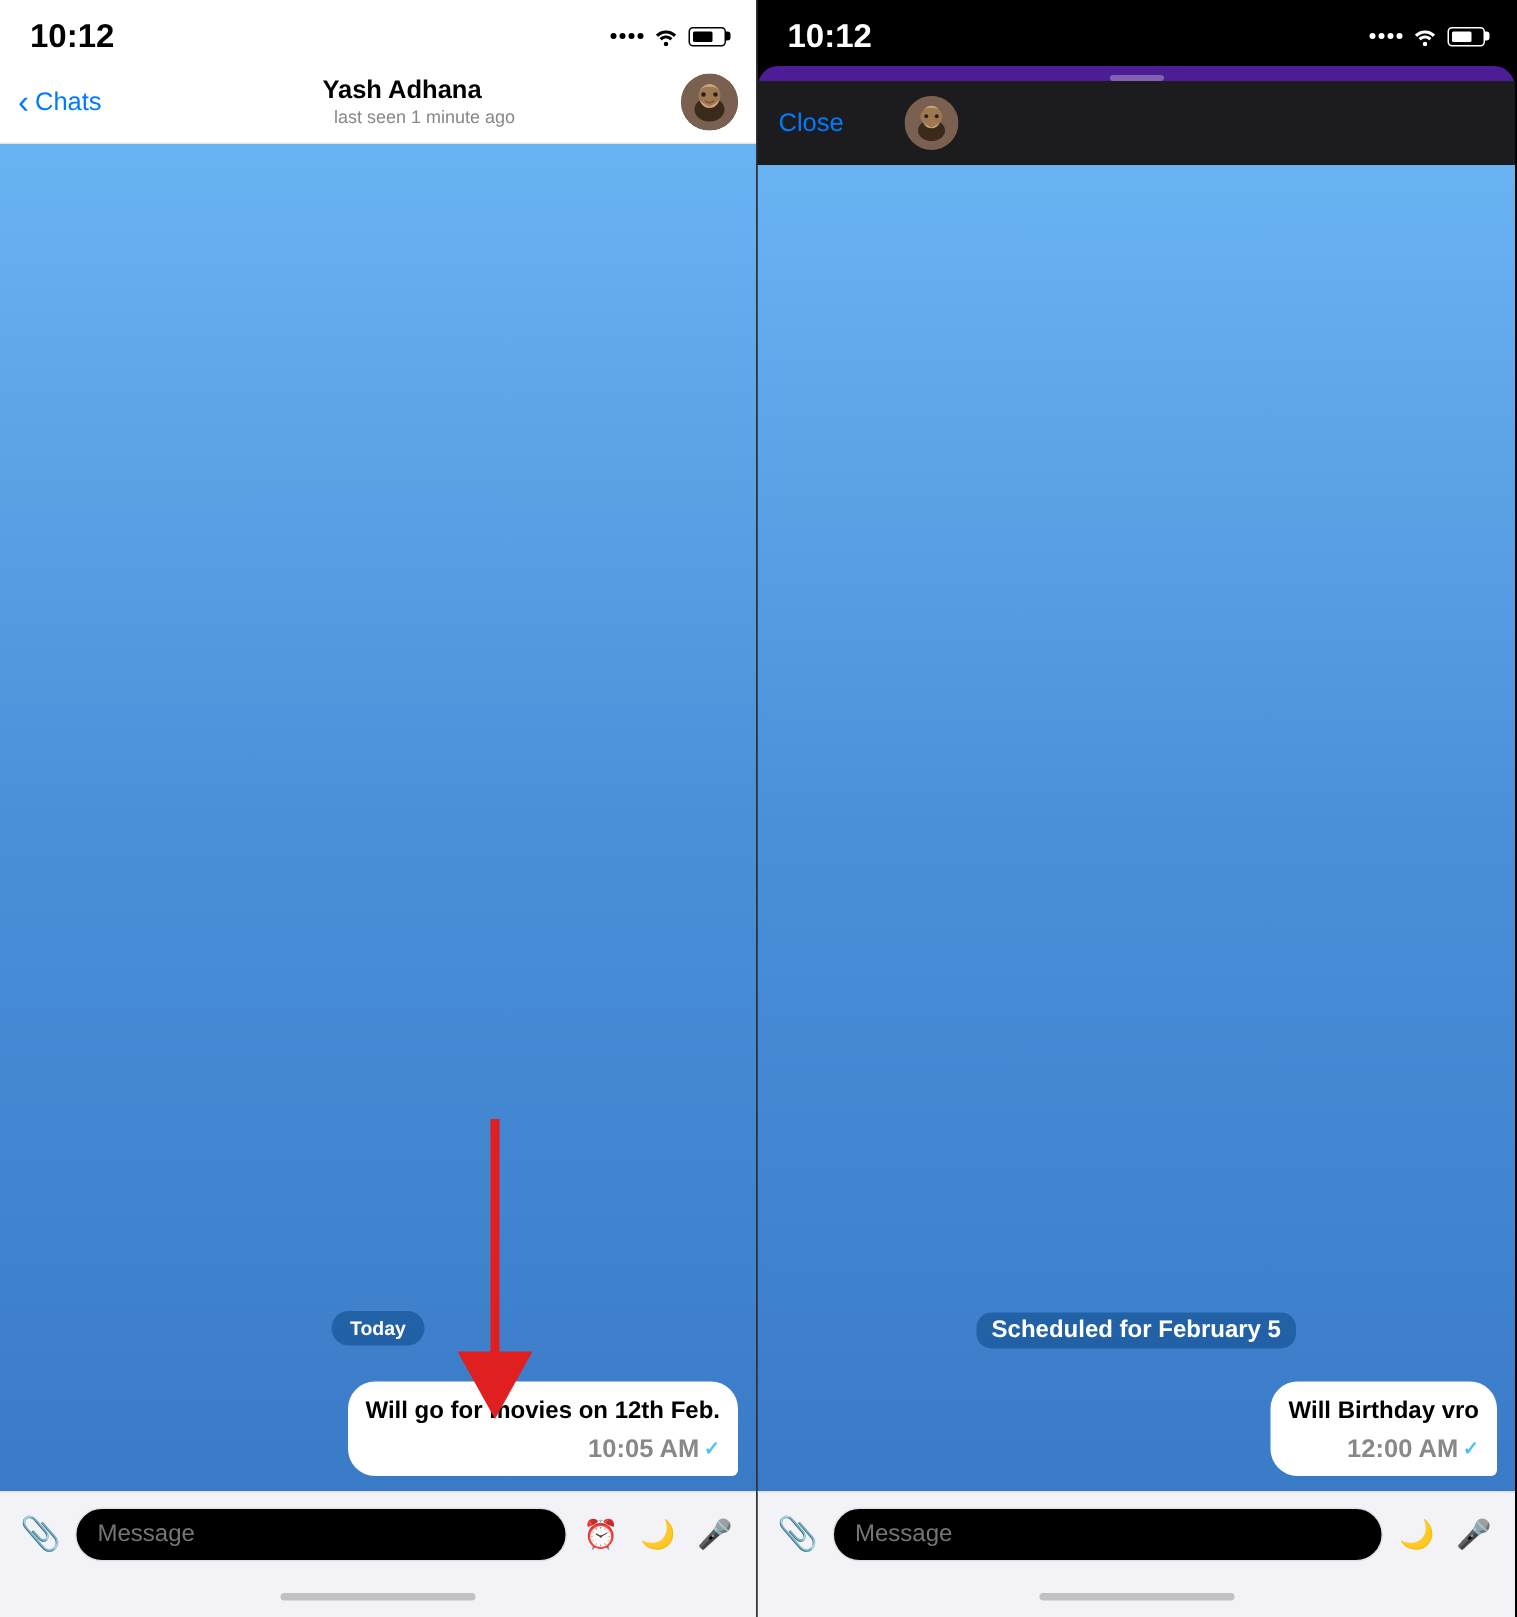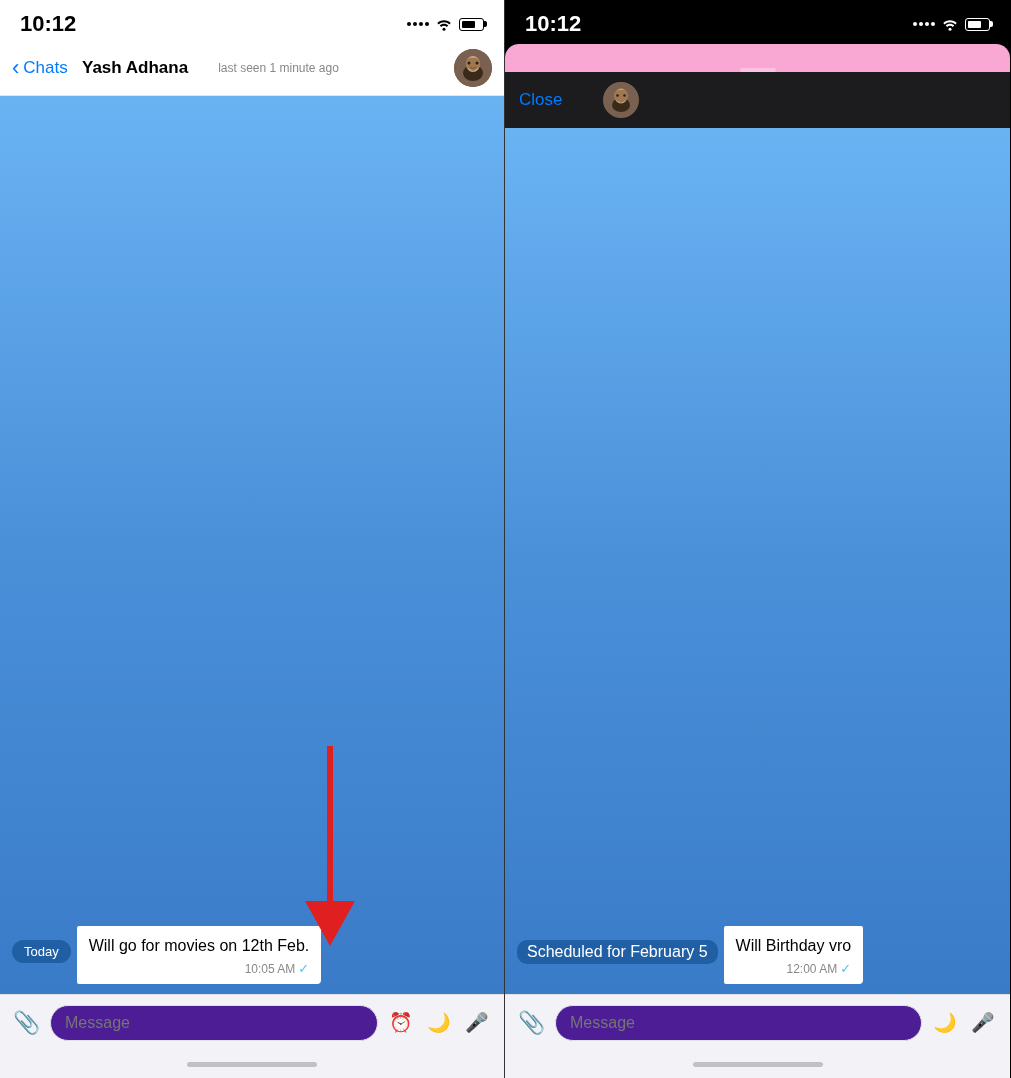--- a/index.html
+++ b/index.html
@@ -96,20 +96,21 @@
 
     .chevron-left {
       font-size: 22px;
       line-height: 1;
       margin-right: 2px;
     }
 
     .nav-center {
       flex: 1;
       display: flex;
+      flex-direction: column;
       align-items: center;
       text-align: center;
     }
 
     .nav-title {
       font-size: 17px;
       font-weight: 600;
       color: #000;
     }
 
@@ -156,49 +157,51 @@
       padding: 4px 12px;
       border-radius: 12px;
       text-align: center;
       align-self: center;
       margin-bottom: 8px;
     }
 
     
     .messages-area {
       display: flex;
+      flex-direction: column;
       padding: 10px 12px;
-      gap: 6px;
+      gap: 16px;
+      font-weight: bold;
     }
 
     .message-bubble {
       max-width: 80%;
       padding: 9px 12px 6px;
-      border-radius: 2px;
+      border-radius: 18px;
       position: relative;
       font-size: 16px;
       line-height: 1.4;
     }
 
     .bubble-outgoing {
       background: #fff;
       align-self: flex-end;
       border-bottom-right-radius: 4px;
     }
 
     .bubble-meta {
       display: flex;
       align-items: center;
       justify-content: flex-end;
       gap: 3px;
       margin-top: 2px;
     }
 
     .bubble-time {
-      font-size: 12px;
+      font-size: 17px;
       color: #888;
     }
 
     .check-mark {
       color: #4FC3F7;
       font-size: 13px;
     }
 
     
     .input-bar {
@@ -219,21 +222,21 @@
       height: 30px;
       display: flex;
       align-items: center;
       justify-content: center;
       cursor: pointer;
       flex-shrink: 0;
     }
 
     .message-input {
       flex: 1;
-      background: #4c1d95;
+      background: #000000;
       border: 1px solid #e0e0e5;
       border-radius: 20px;
       padding: 8px 14px;
       font-size: 16px;
       color: #999;
       outline: none;
     }
 
     .home-indicator {
       height: 28px;
@@ -251,23 +254,23 @@
       border-radius: 3px;
       opacity: 0.2;
     }
 
     
     .phone-panel.right {
       background: #000;
     }
 
     .sheet-handle-area {
-      background: #f9a8d4;
+      background: #4c1d95;
       border-radius: 14px 14px 0 0;
-      padding-top: 24px;
+      padding-top: 6px;
       display: flex;
       flex-direction: column;
       align-items: center;
       flex-shrink: 0;
     }
 
     .sheet-handle {
       width: 36px;
       height: 4px;
       background: rgba(255,255,255,0.3);

